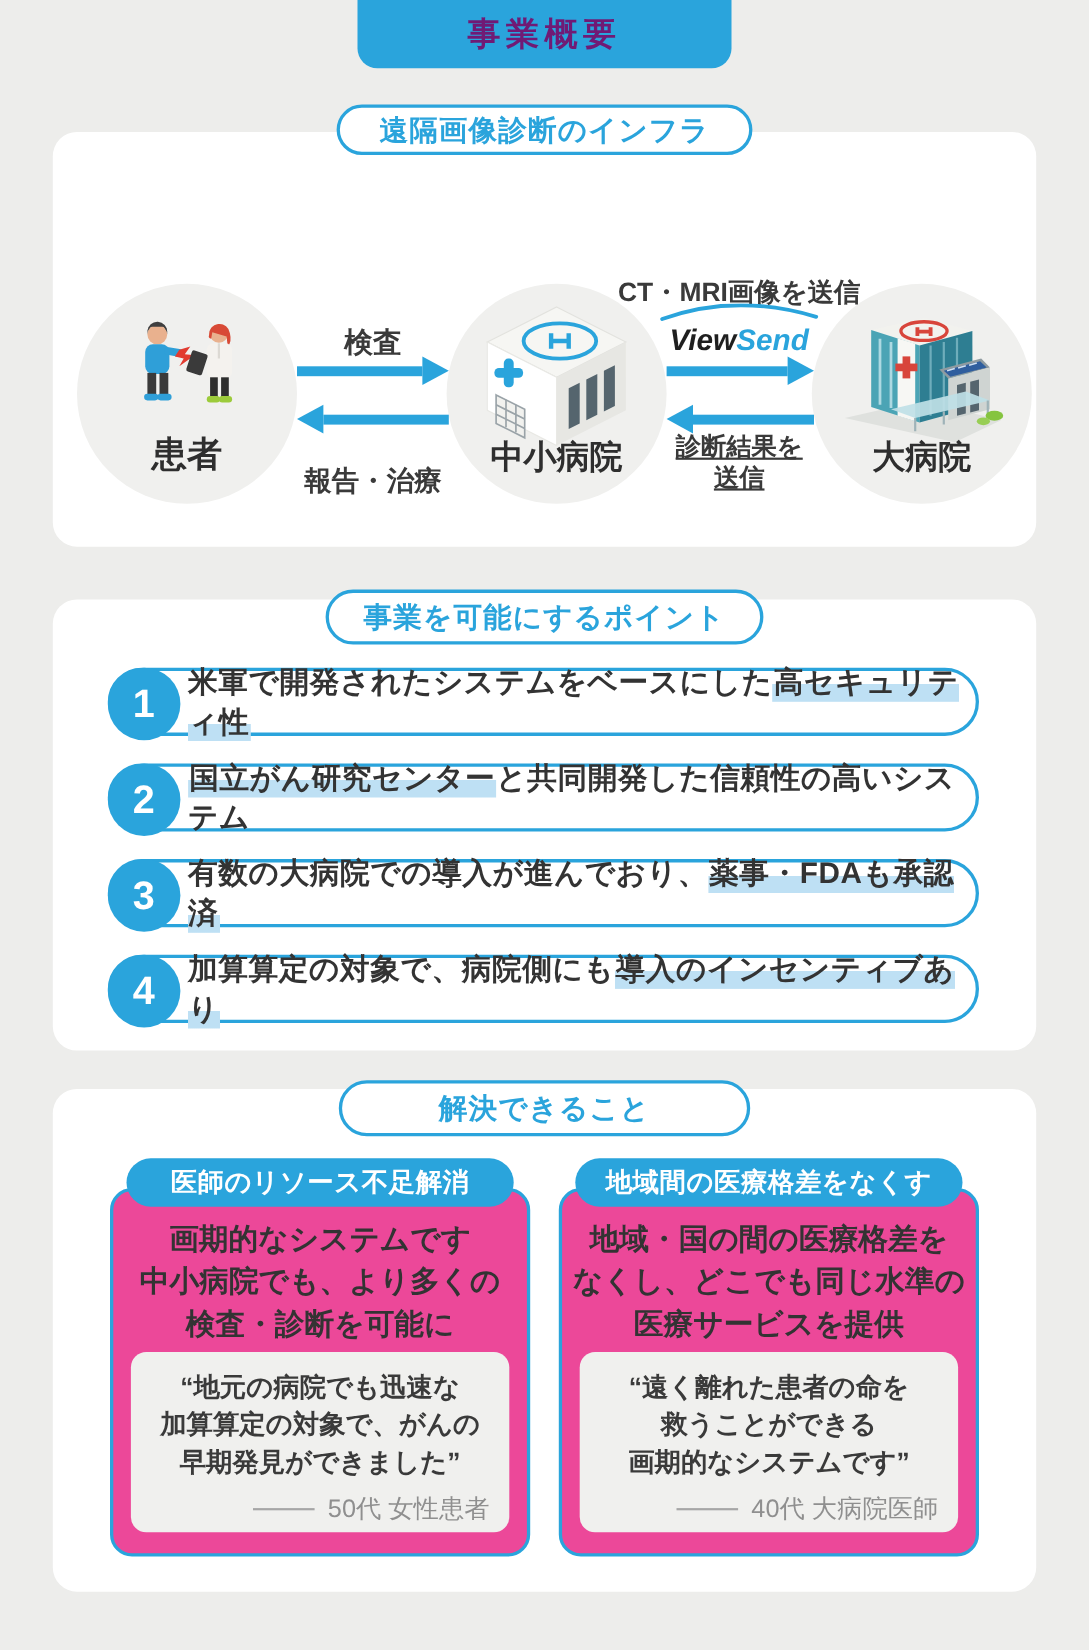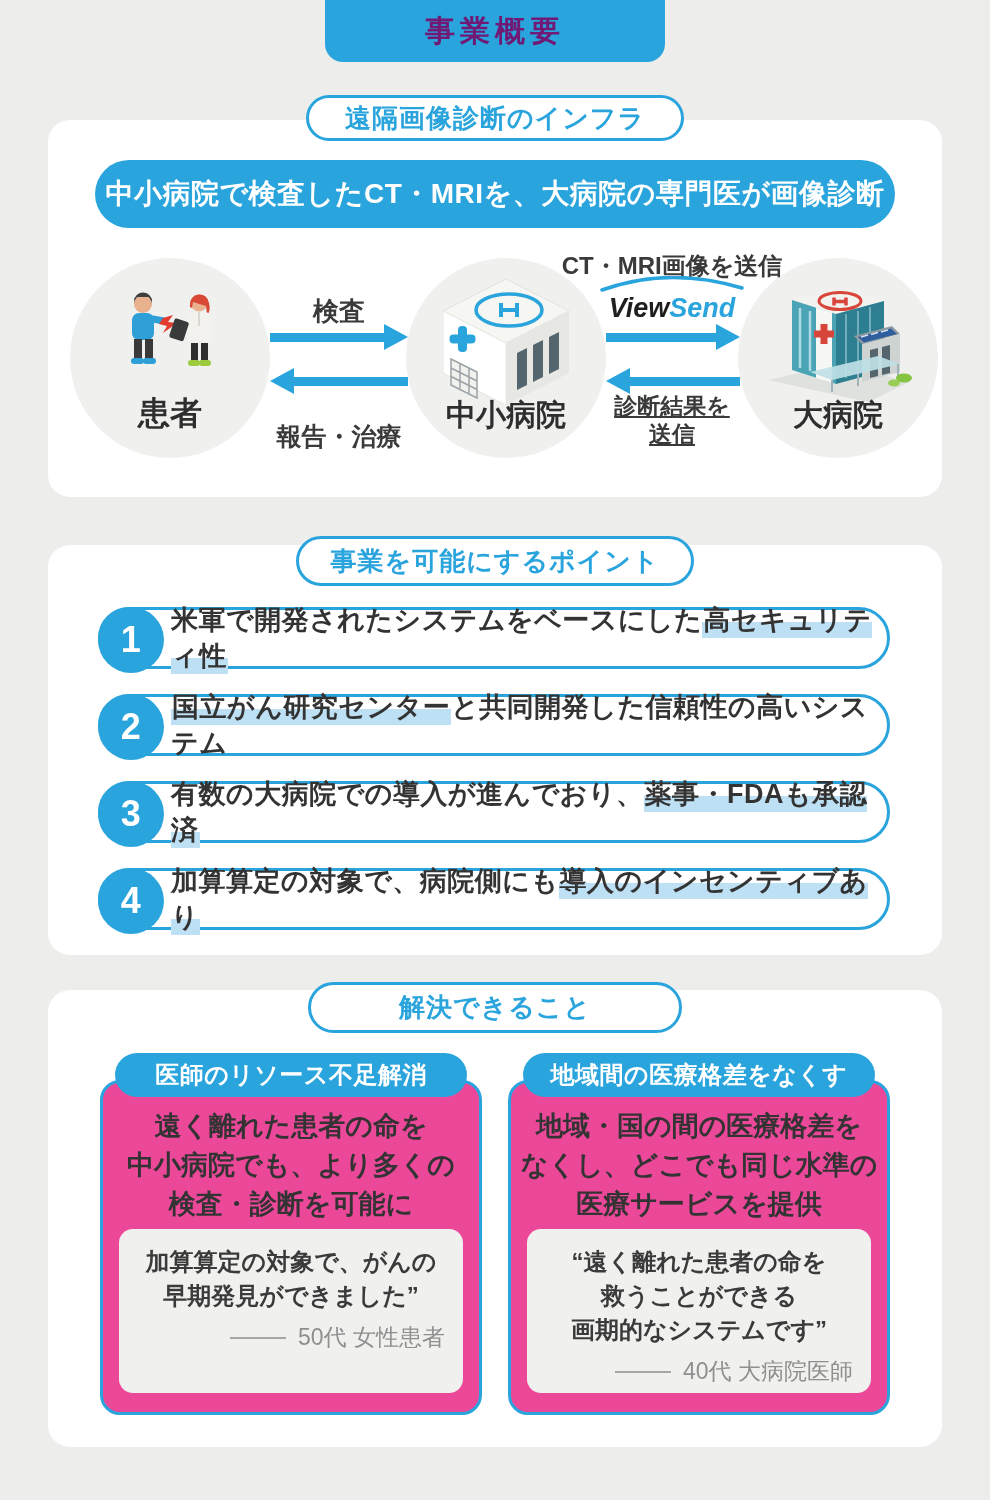--- a/index.html
+++ b/index.html
@@ -136,21 +136,20 @@
   .attribution .dash{width:56px;height:2px;background:#a6a6a6;margin-right:12px;}
 </style>
 </head>
 <body>
 
 <div class="title-bar">事業概要</div>
 
 <div class="section-pill" id="pill-infra">遠隔画像診断のインフラ</div>
 
 <div class="card" id="card-infra">
-  <div class="headline">中小病院で検査したCT・MRIを、大病院の専門医が画像診断</div>
 
   <div class="node-circle" id="circle-patient">
     <svg class="node-illustration" style="top:26px" width="126" height="112" viewBox="0 0 126 112">
 
       <circle cx="36" cy="20" r="9" fill="#e9b18e"></circle>
       <path d="M27 20 a9 9 0 0 1 18 0 l0 -3 a9 7 0 0 0 -18 0 z" fill="#3f3f3f"></path>
       <path d="M27 17 a9 9 0 0 1 18 1 l-3 -5 -13 0 z" fill="#3f3f3f"></path>
       <rect x="25" y="29" width="22" height="27" rx="7" fill="#2f9fd8"></rect>
       <rect x="43" y="31" width="17" height="7" rx="3.5" fill="#2f9fd8" transform="rotate(10 43 31)"></rect>
       <path d="M56 34 l10 -3 -5 7 9 1 -14 10 4 -7 -8 -2 z" fill="#e23b30"></path>
@@ -277,26 +276,27 @@
   </div>
 </div>
 
 <div class="section-pill" id="pill-solutions">解決できること</div>
 
 <div class="card" id="card-solutions">
 
   <div class="solution-card" id="solution-card-left">
     <div class="solution-title">医師のリソース不足解消</div>
     <div class="solution-body">
-      <div>遠く離れた患者の命を</div>
+      <div>画期的なシステムです</div>
       <div>中小病院でも、より多くの</div>
       <div>検査・診断を可能に</div>
     </div>
     <div class="quote-box">
       <div class="quote-text">
+        <div>“地元の病院でも迅速な</div>
         <div>加算算定の対象で、がんの</div>
         <div>早期発見ができました”</div>
       </div>
       <div class="attribution">
         <div class="dash"></div>
         <span>50代 女性患者</span>
       </div>
     </div>
   </div>
 

